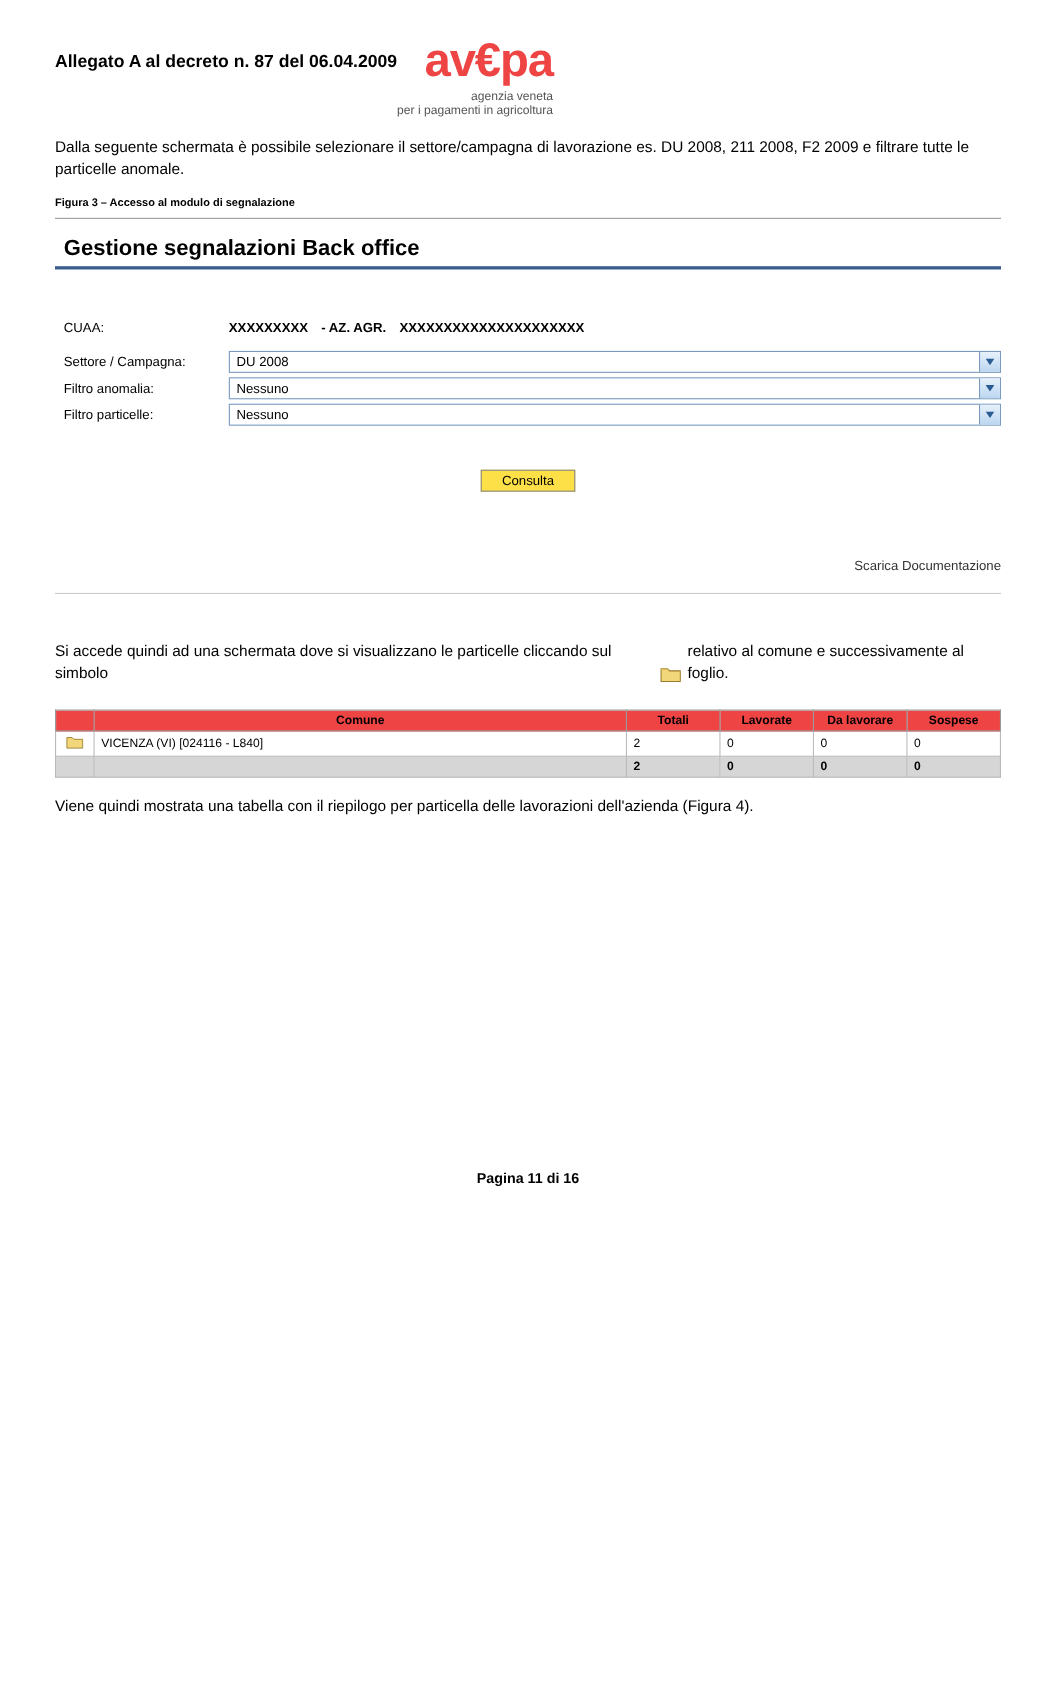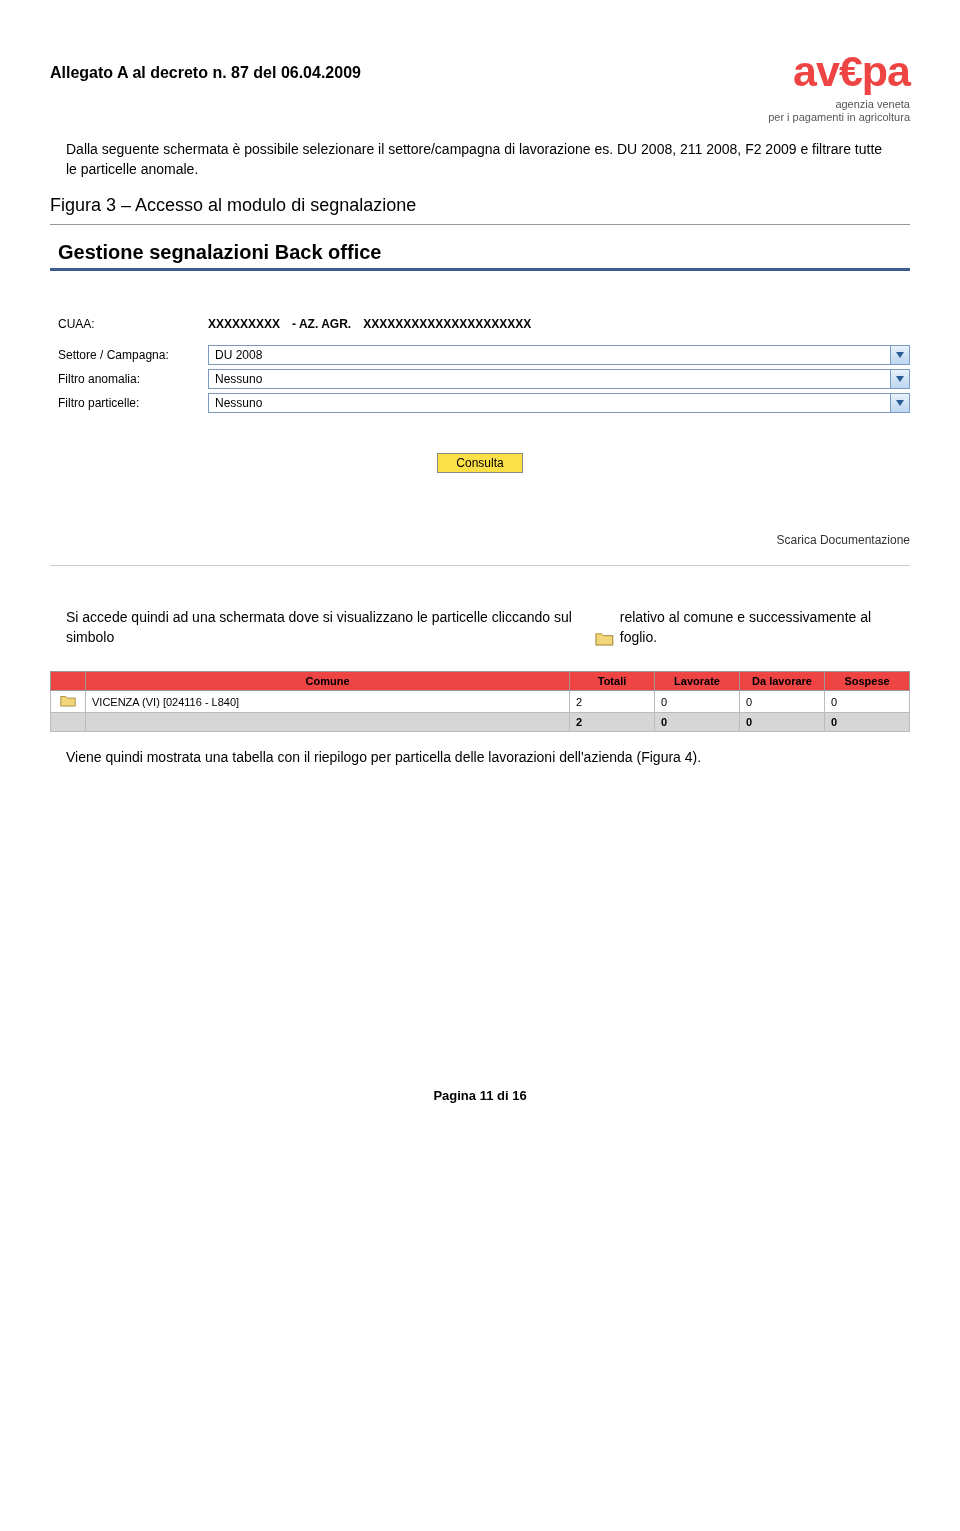--- a/index.html
+++ b/index.html
@@ -8,23 +8,21 @@
       font-family: Arial, Helvetica, sans-serif;
       background: #fff;
       width: 960px;
     }
     .page {
       padding: 30px 50px;
       position: relative;
     }
     .header-row {
       display: flex;
-      justify-content: space-between;
       align-items: flex-start;
-      margin-top: 16px;
     }
     .title {
       font-size: 16px;
       font-weight: bold;
       margin-top: 18px;
     }
     .logo-block {
       text-align: right;
       font-size: 11px;
       color: #555;
@@ -36,26 +34,27 @@
       color: #ef4444;
       letter-spacing: -1px;
     }
     .section-heading {
       font-size: 14px;
       font-weight: bold;
       margin-top: 30px;
     }
     .body-text {
       font-size: 14px;
-      margin: 16px 16px;
+      margin: 16px 0;
       line-height: 1.4;
     }
     .figure-caption {
-      font-size: 18px;
+      font-size: 10px;
       margin: 14px 0 8px 0;
+      font-weight: bold;
     }
     .form-wrapper {
       border-top: 1px solid #999;
       border-bottom: 1px solid #ccc;
       padding: 10px 0 18px 0;
     }
     .form-title {
       font-size: 20px;
       font-weight: bold;
       margin: 6px 0 4px 8px;

